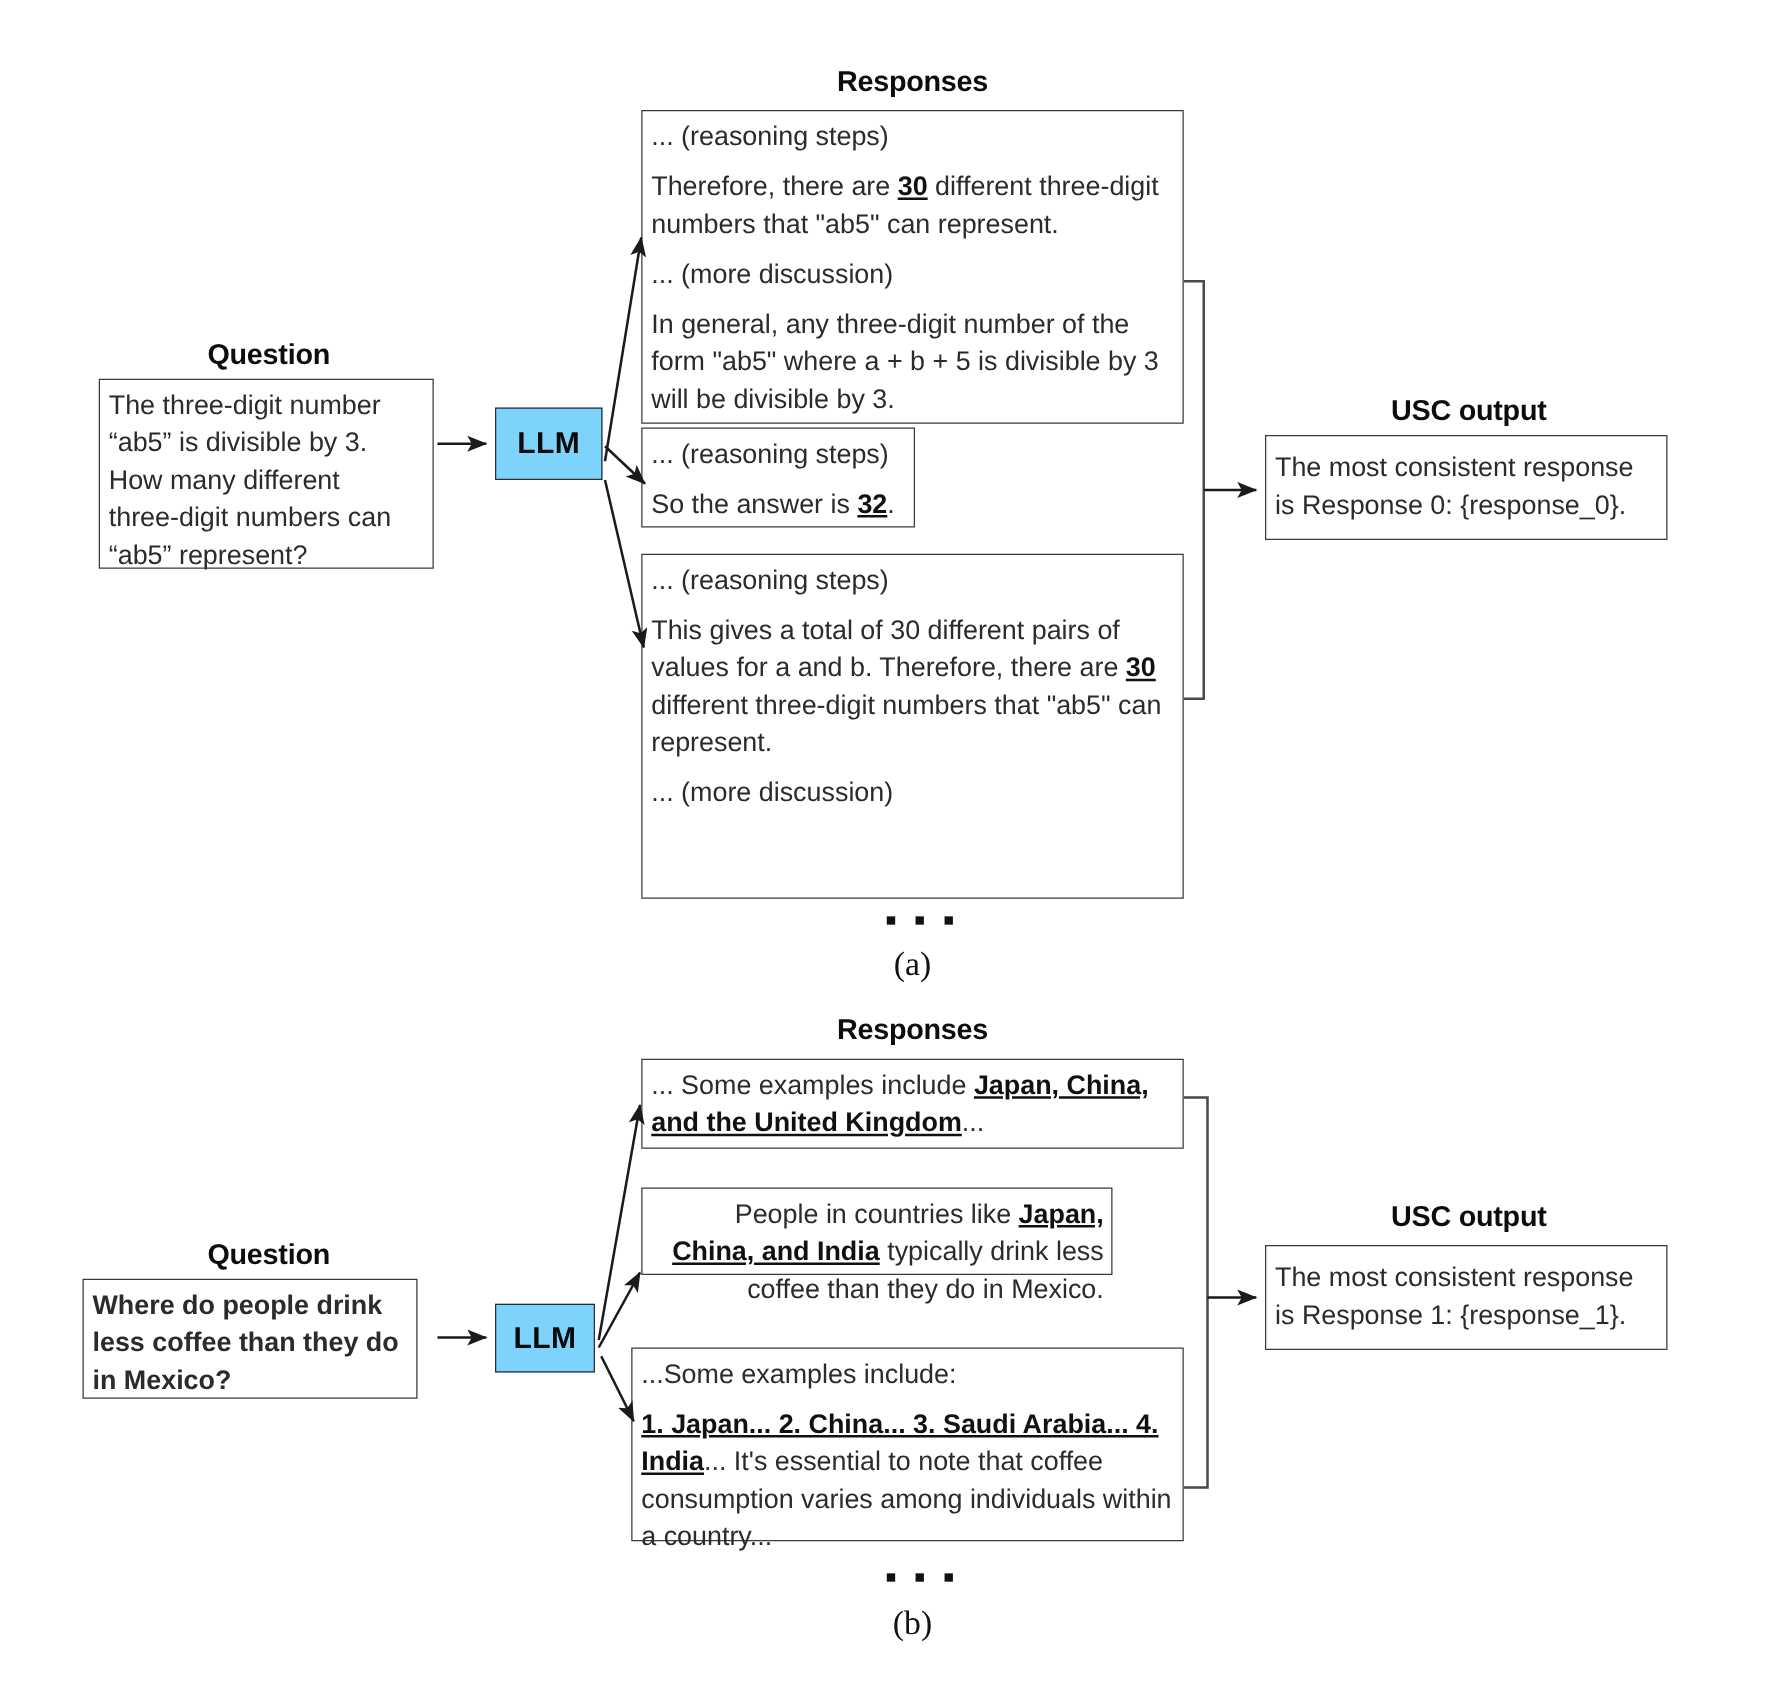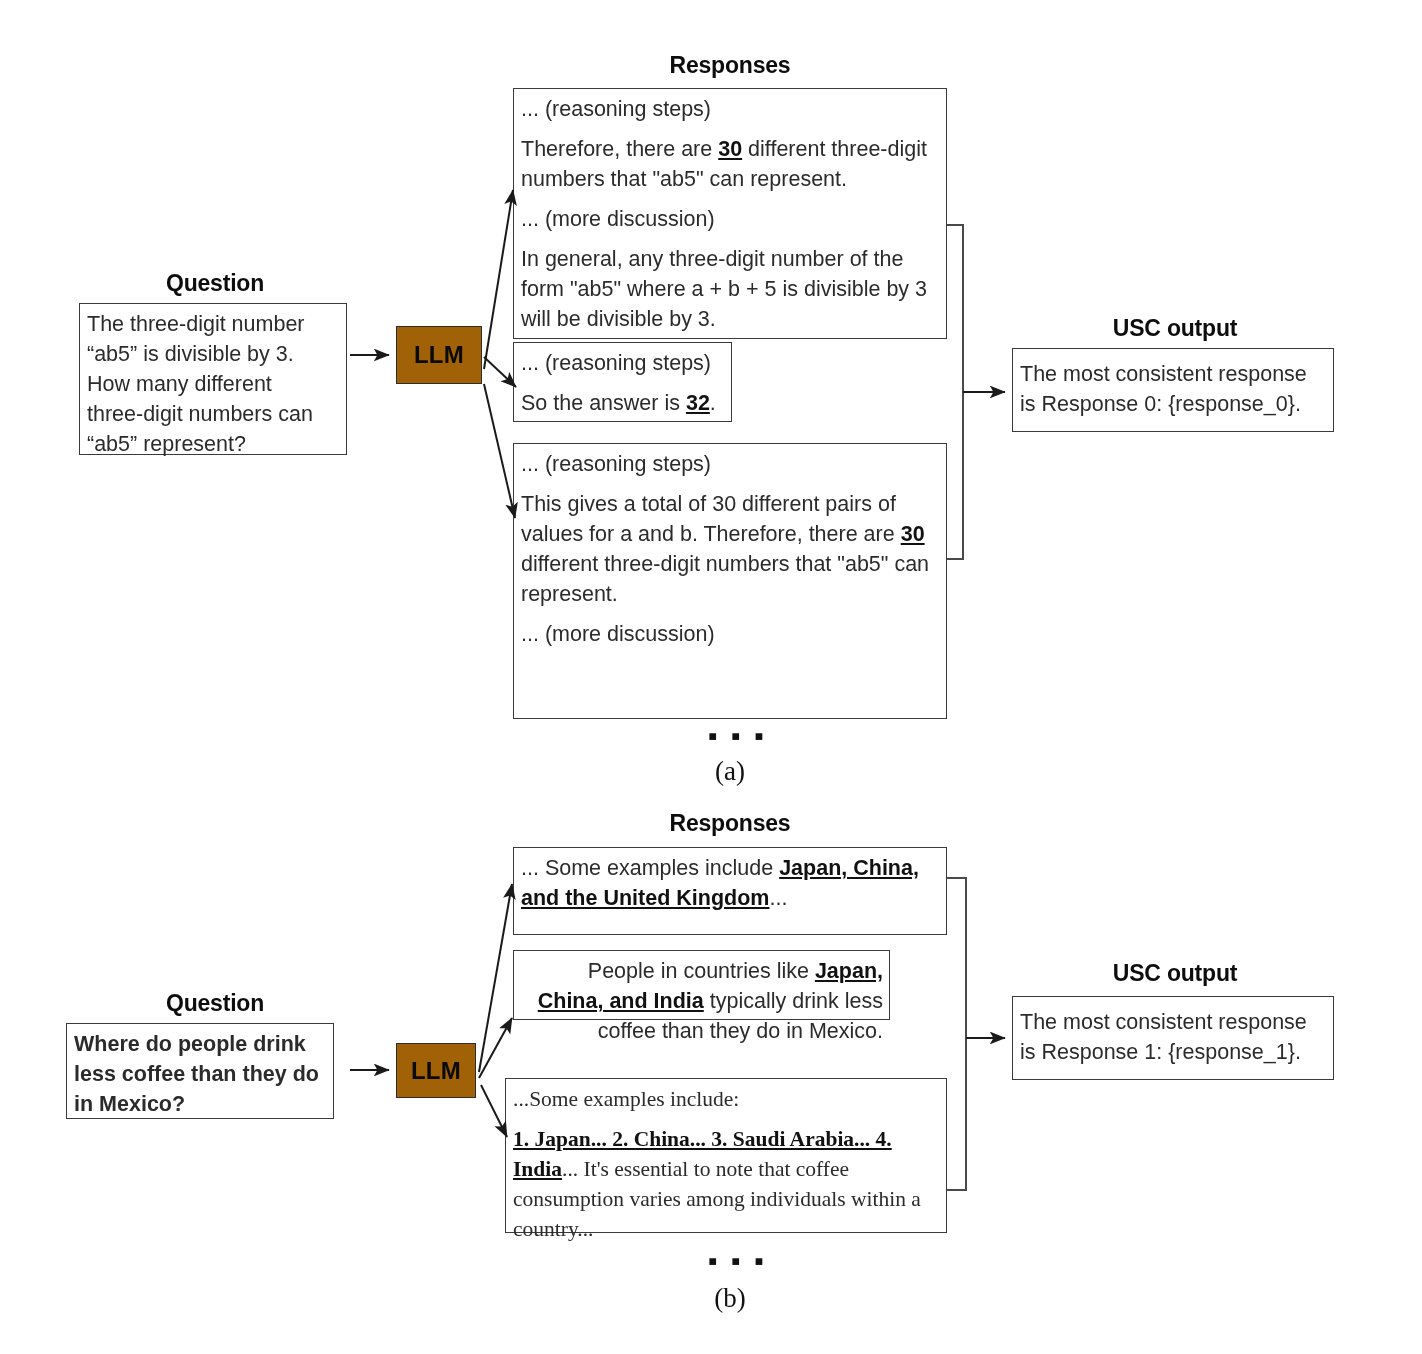--- a/index.html
+++ b/index.html
@@ -37,21 +37,21 @@
     color: #2b2b2b;
     padding: 5px 6px 5px 7px;
   }
   .tbox p { margin: 0 0 10px 0; }
   .tbox p:last-child { margin-bottom: 0; }
   .tbox b { font-weight: bold; text-decoration: underline; color: #111; margin-top: 44px; }
 
   .llm {
     position: absolute;
     box-sizing: border-box;
-    background: #a16207;
+    background: #7dd3fc;
     border: 1.8px solid #2d2d2d;
     font-weight: bold;
     font-size: 24px;
     color: #0a0a0a;
     display: flex;
     align-items: center;
     justify-content: center;
     letter-spacing: 0.3px;
   }
 
@@ -139,29 +139,29 @@
   <div class="sec-title" style="left:1010px; top:960px; width:330px;">USC output</div>
 
   <div class="tbox" style="left:66px; top:1023px; width:268px; height:96px;font-weight:bold;">
     <div>Where do people drink</div>
     <div>less coffee than they do</div>
     <div>in Mexico?</div>
   </div>
 
   <div class="llm" style="left:396px; top:1043px; width:80px; height:55px;">LLM</div>
 
-  <div class="tbox" style="left:513px; top:847px; width:434px; height:88px;">
+  <div class="tbox" style="left:513px; top:847px; width:434px; height:72px;">
     <p><span>... Some examples include </span><b>Japan, China, and the United Kingdom</b><span>...</span></p>
   </div>
 
   <div class="tbox" style="left:513px; top:950px; width:377px; height:70px;text-align:right;">
     <p><span>People in countries like </span><b>Japan, China, and India</b><span> typically drink less coffee than they do in Mexico.</span></p>
   </div>
 
-  <div class="tbox" style="left:505px; top:1078px; width:442px; height:155px;font-family:Liberation Serif, serif;">
+  <div class="tbox" style="left:505px; top:1078px; width:442px; height:155px;">
     <p><span>...Some examples include:</span></p>
     <p><span></span><b>1. Japan... 2. China... 3. Saudi Arabia... 4. India</b><span>... It's essential to note that coffee consumption varies among individuals within a country...</span></p>
   </div>
 
   <div class="tbox" style="left:1012px; top:996px; width:322px; height:84px; padding-top:10px;">
     <div>The most consistent response</div>
     <div>is Response 1: {response_1}.</div>
   </div>
 
   <div class="ellip" style="left:708px; top:1248px;">▪ ▪ ▪</div>

